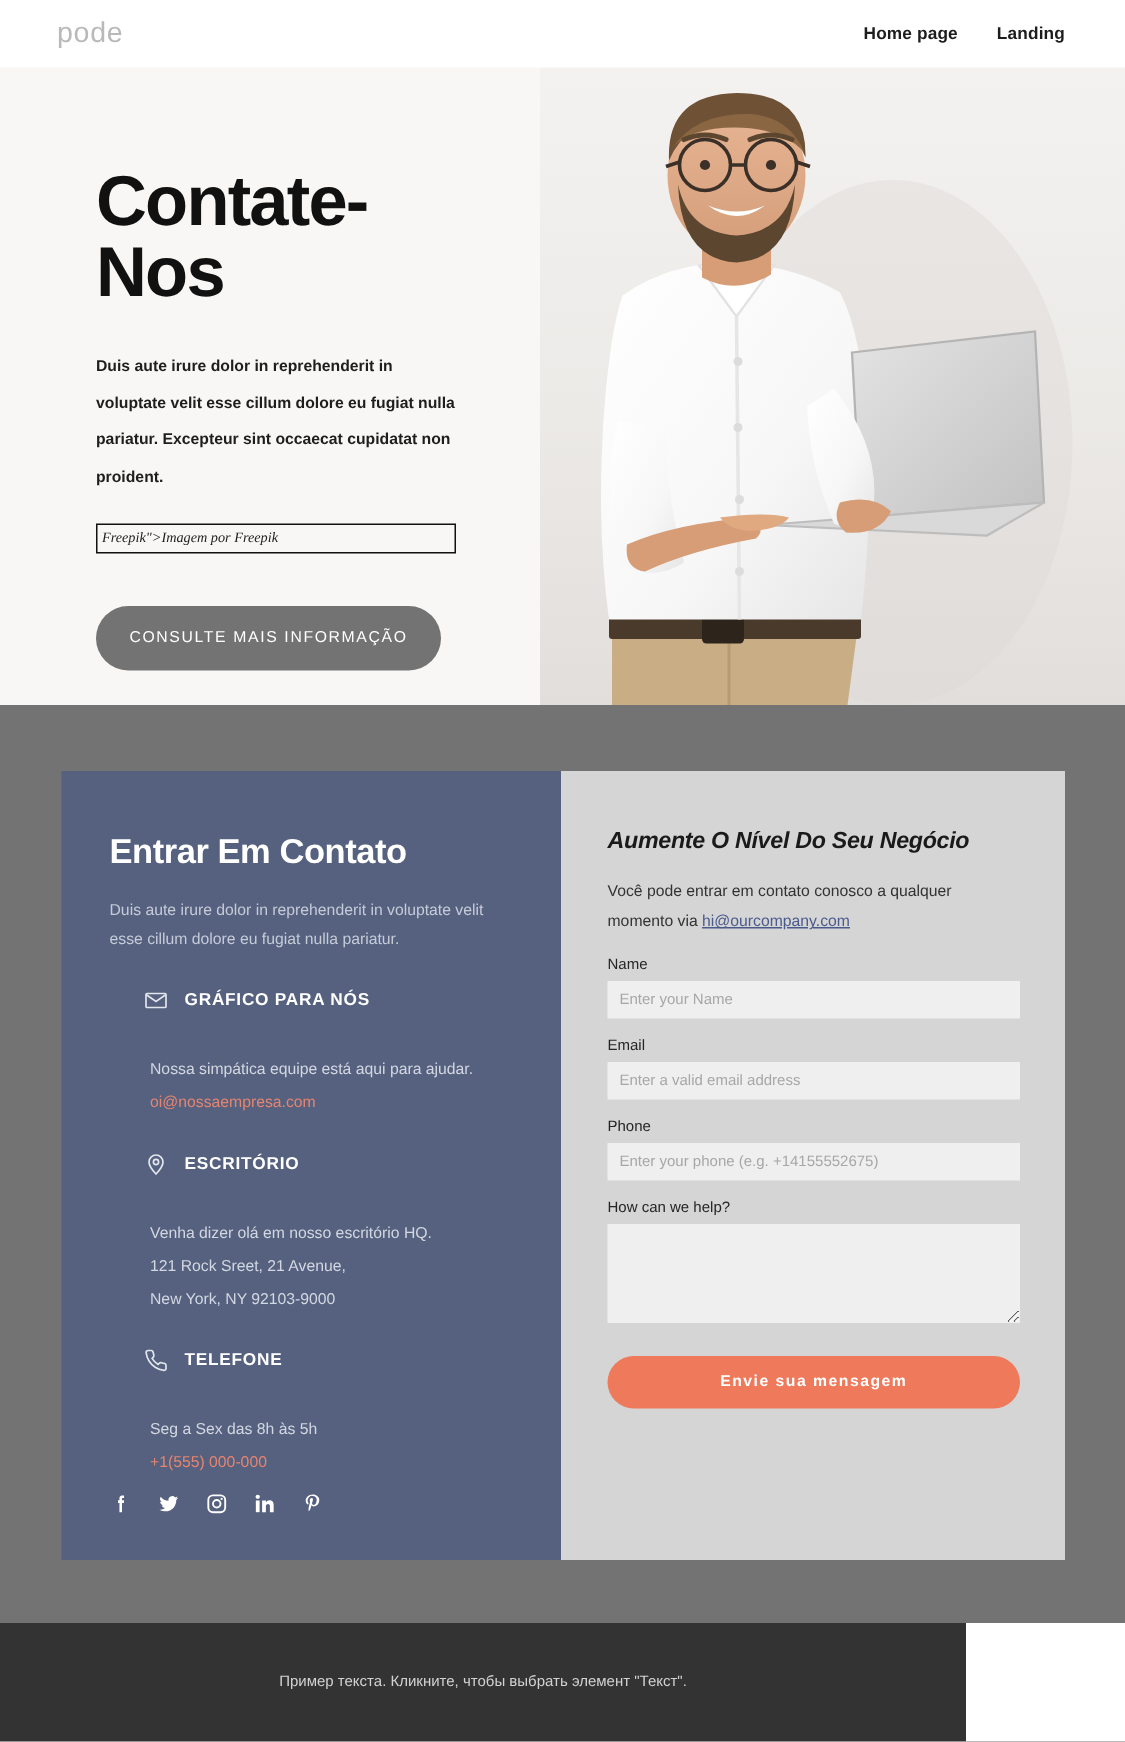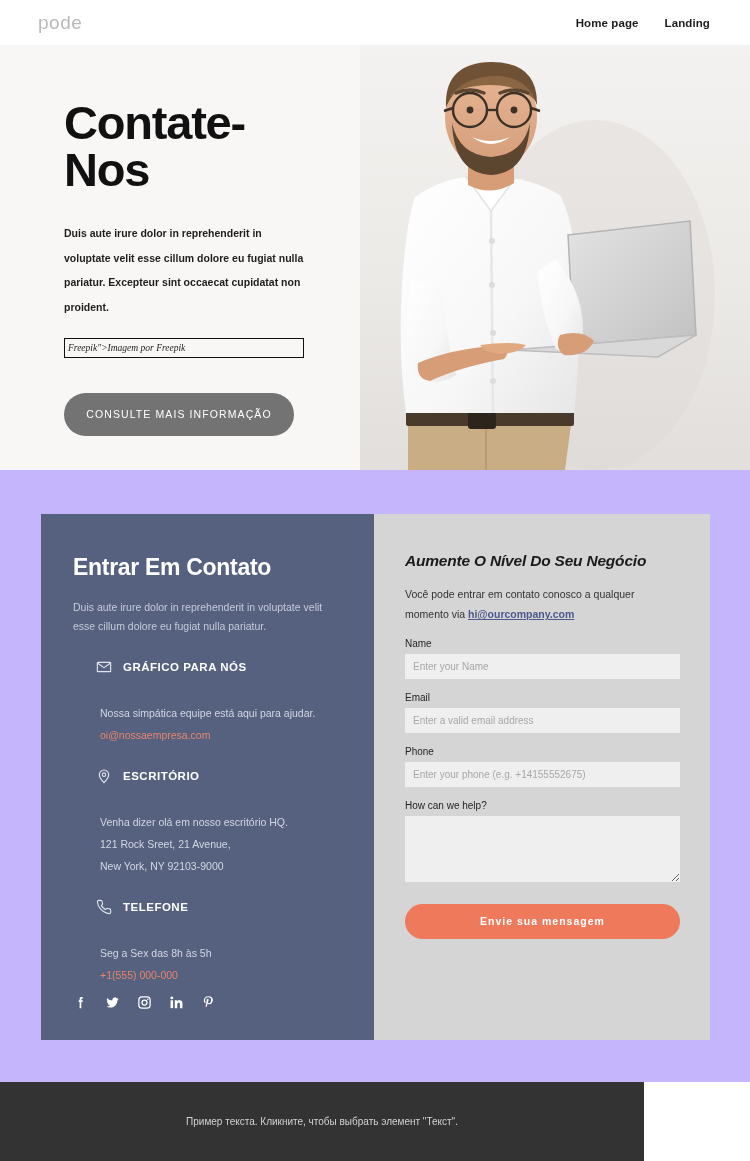--- a/index.html
+++ b/index.html
@@ -32,21 +32,21 @@
     background:#f9f7f5; overflow:hidden;
   }
   .hero-photo{
     position:absolute; right:0; top:0; width:390px; height:425px;
     overflow:hidden;
     background:linear-gradient(180deg,#f2f0ee 0%,#ecebe8 60%,#e3e1de 100%);
   }
   .hero-photo svg{ position:absolute; left:0; top:0; }
 
   .hero-inner{
-    position:absolute; left:0; top:4px; width:420px; height:425px;
+    position:absolute; left:0; top:15px; width:420px; height:425px;
     padding:50px 0 0 64px;
   }
   .hero-title{
     font-size:47px; line-height:1.0; font-weight:bold;
     color:#111111; letter-spacing:-1.2px; width:250px;
   }
   .hero-para{
     margin-top:28px; width:240px;
     font-size:10.5px; font-weight:bold; color:#1e1e1e; line-height:2.35;
   }
@@ -61,21 +61,21 @@
   }
   .cta{
     margin-top:35px; width:230px; height:43px;
     background:#737373; color:#ffffff; border:none; border-radius:22px;
     font-size:10.5px; letter-spacing:1.1px; cursor:pointer;
     font-family:"Liberation Sans", sans-serif;
   }
 
   
   .contact-wrap{
-    width:750px; height:612px; background:#c4b5fd;
+    width:750px; height:612px; background:#737373;
     padding:44px 40px 42px 41px;
   }
   .contact{ display:flex; width:669px; height:526px; }
 
   .panel-left{
     width:333px; background:#55617f; padding:40px 31px 0 32px; position:relative;
   }
   .panel-title{
     font-size:23px; font-weight:bold; color:#ffffff; letter-spacing:-.3px;
   }
@@ -102,21 +102,21 @@
 
   .panel-right{
     width:336px; background:#d5d5d5; padding:38px 30px 0 31px;
   }
   .form-title{
     font-size:15.5px; font-weight:bold; color:#1a1a1a; letter-spacing:-.2px;font-style:italic;
   }
   .form-sub{
     margin-top:14px; font-size:10.5px; color:#333; line-height:1.95;
   }
-  .form-sub a{ color:#4a5a8c; font-weight:bold;margin-top:16px; }
+  .form-sub a{ color:#4a5a8c; font-weight:normal;margin-top:16px; }
   .field{ margin-top:13px; }
   .field-label{
     font-size:10px; color:#252525; display:block; margin-bottom:5px;
   }
   .field input{
     width:100%; height:25px; background:#efefef; border:none;
     padding:0 8px; font-size:10px; color:#333;
     font-family:"Liberation Sans", sans-serif;
   }
   .field input::placeholder{ color:#a7a7a7; }

